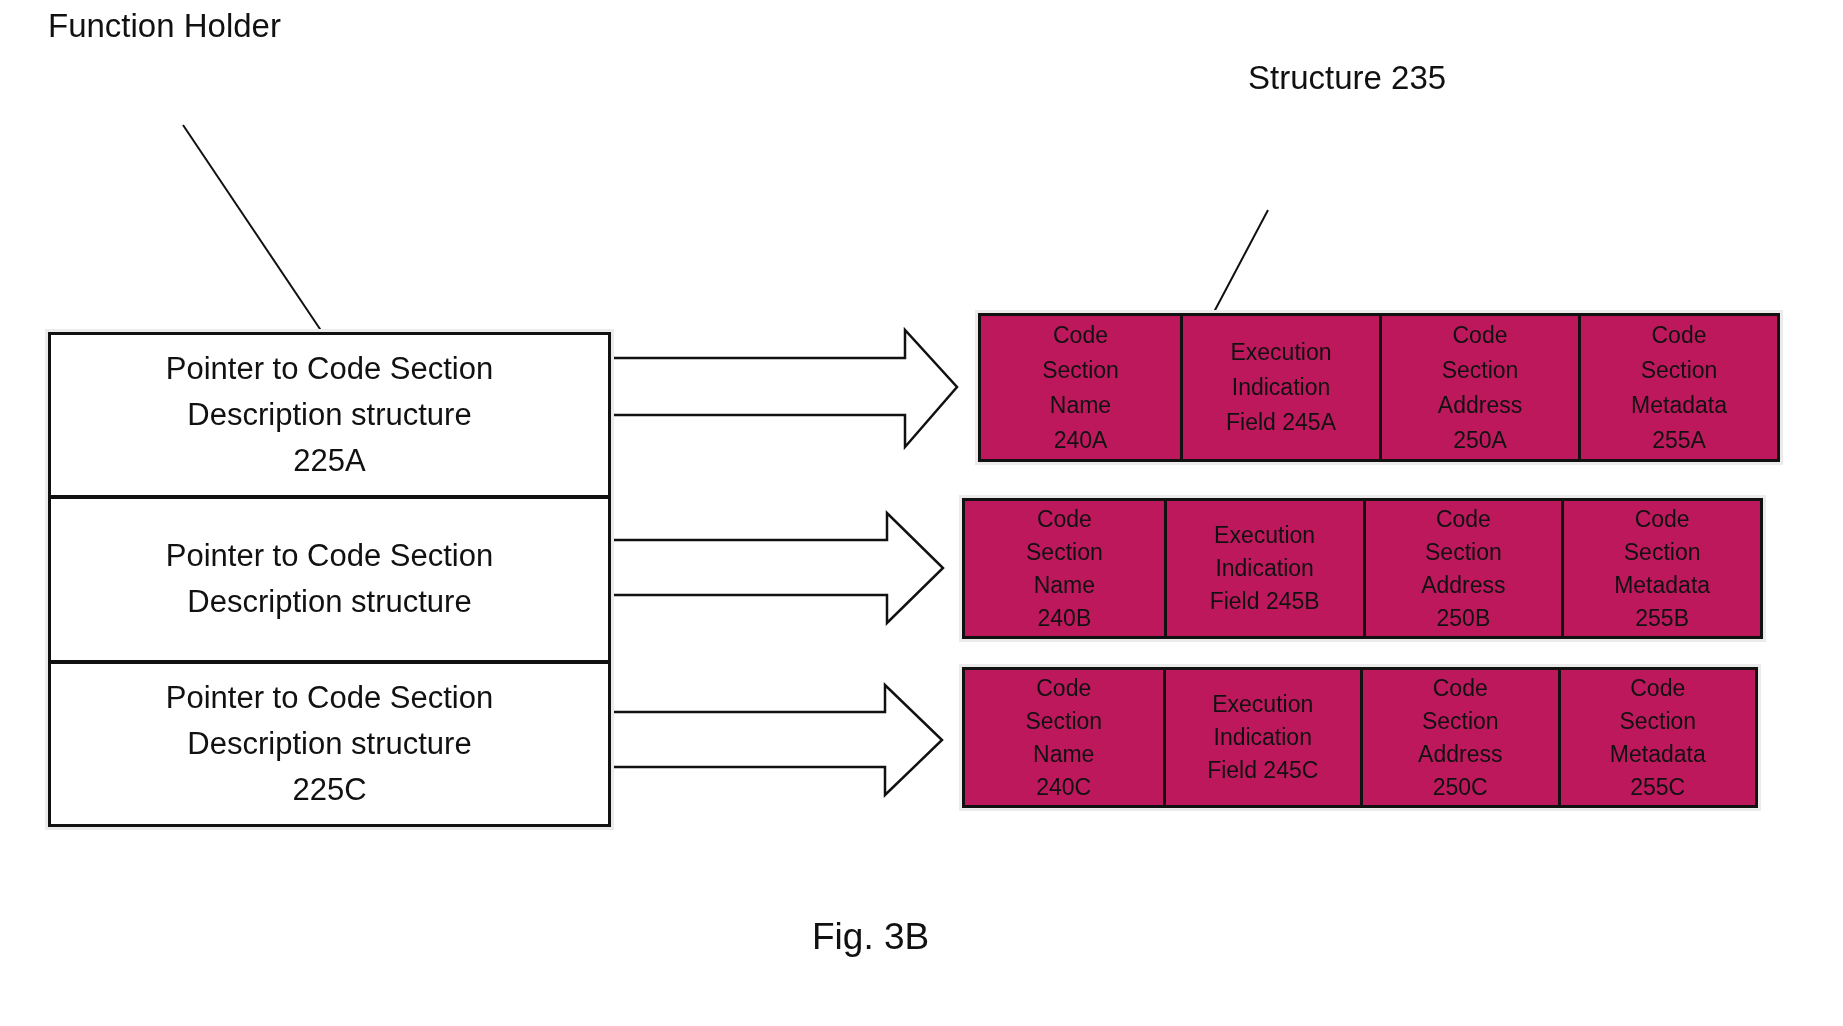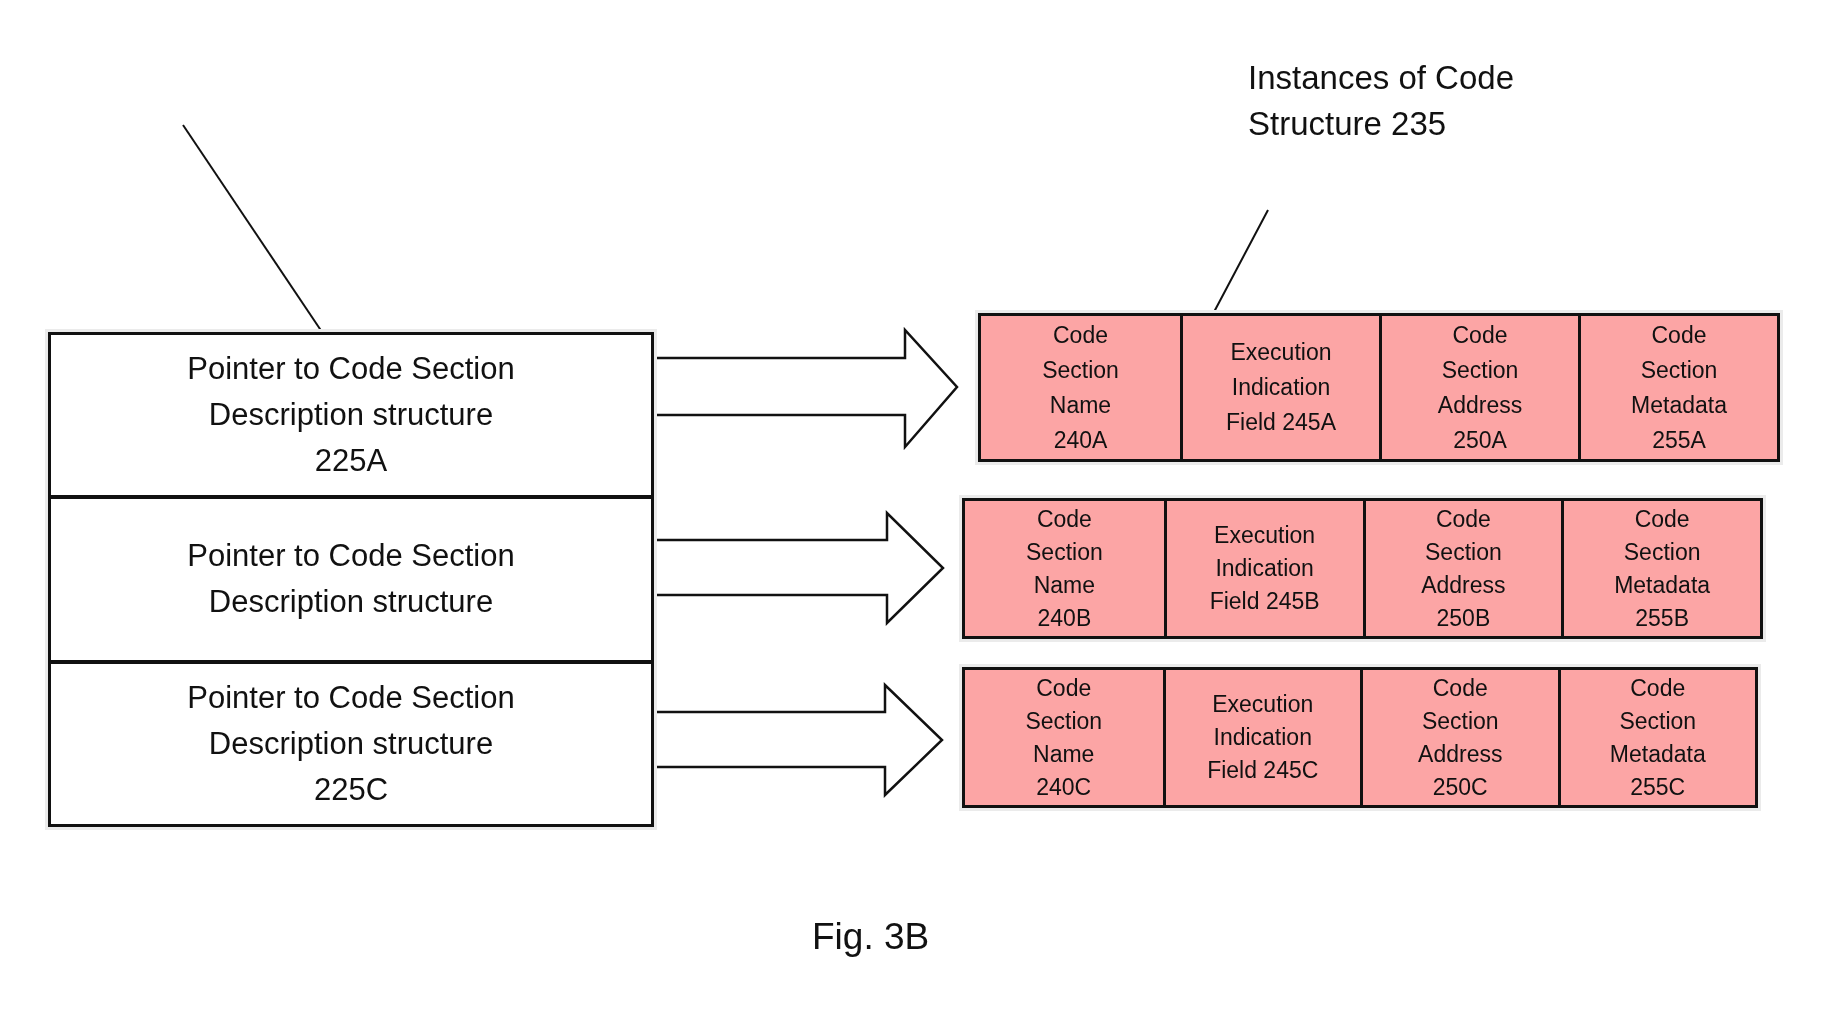--- a/index.html
+++ b/index.html
@@ -7,34 +7,34 @@
   .canvas{
     position:relative; width:1843px; height:1026px; overflow:hidden;
     background:var(--bg); color:var(--ink);
     font-family:"Liberation Sans", sans-serif;
   }
   .overlay{ position:absolute; left:0; top:0; width:1843px; height:1026px; }
   .floating-label{ position:absolute; font-size:33px; line-height:47px; white-space:nowrap; }
   .ln{ display:block; }
   
   .fh-box{
-    position:absolute; left:48px; top:332px; width:606px; height:495px;
+    position:absolute; left:48px; top:332px; width:563px; height:495px;
     box-sizing:border-box; border:3px solid var(--ink); background:#fff;
     box-shadow:0 0 0 3px var(--halo);
     display:flex; flex-direction:column;
   }
   .fh-cell{
     flex:1; display:flex; align-items:center; justify-content:center;
     text-align:center; font-size:31px; line-height:46px;
   }
   .fh-cell + .fh-cell{ border-top:4px solid var(--ink); }
   
   .cs-table{
     position:absolute; box-sizing:border-box; border:3px solid var(--ink);
-    background:#fca5a5; box-shadow:0 0 0 3px var(--halo);
+    background:#be185d; box-shadow:0 0 0 3px var(--halo);
     display:grid; grid-template-columns:1fr 1fr 1fr 1fr;
   }
   .cs-table.row-a{ left:978px; top:313px; width:802px; height:149px; }
   .cs-table.row-b{ left:962px; top:498px; width:801px; height:141px; }
   .cs-table.row-c{ left:962px; top:667px; width:796px; height:141px; }
   .cs-cell{
     display:flex; align-items:center; justify-content:center;
     text-align:center; font-size:23px; line-height:33px;
   }
   .cs-table.row-a .cs-cell{ line-height:35px; }
@@ -50,24 +50,24 @@
 
   <svg class="overlay" viewBox="0 0 1843 1026" xmlns="http://www.w3.org/2000/svg">
     <line x1="183" y1="125" x2="322" y2="332"></line>
     <line x1="1268" y1="210" x2="1214" y2="312"></line>
     <polygon points="603,358 905,358 905,330 957,387 905,447 905,415 603,415"></polygon>
     <polygon points="586,540 887,540 887,513 943,568 887,623 887,595 586,595"></polygon>
     <polygon points="586,712 885,712 885,685 942,740 885,795 885,767 586,767"></polygon>
   </svg>
 
   <div class="floating-label" style="left:48px; top:2px;">
+    <span class="ln">Function Holder</span>
   </div>
 
   <div class="floating-label" style="left:1248px; top:55px; line-height:46px;">
-    <span class="ln">Instances of Code</span>
     <span class="ln">Structure 235</span>
   </div>
 
   <div class="fh-box">
     <div class="fh-cell">
       <div>
         <span class="ln">Pointer to Code Section</span>
         <span class="ln">Description structure</span>
         <span class="ln">225A</span>
       </div>

